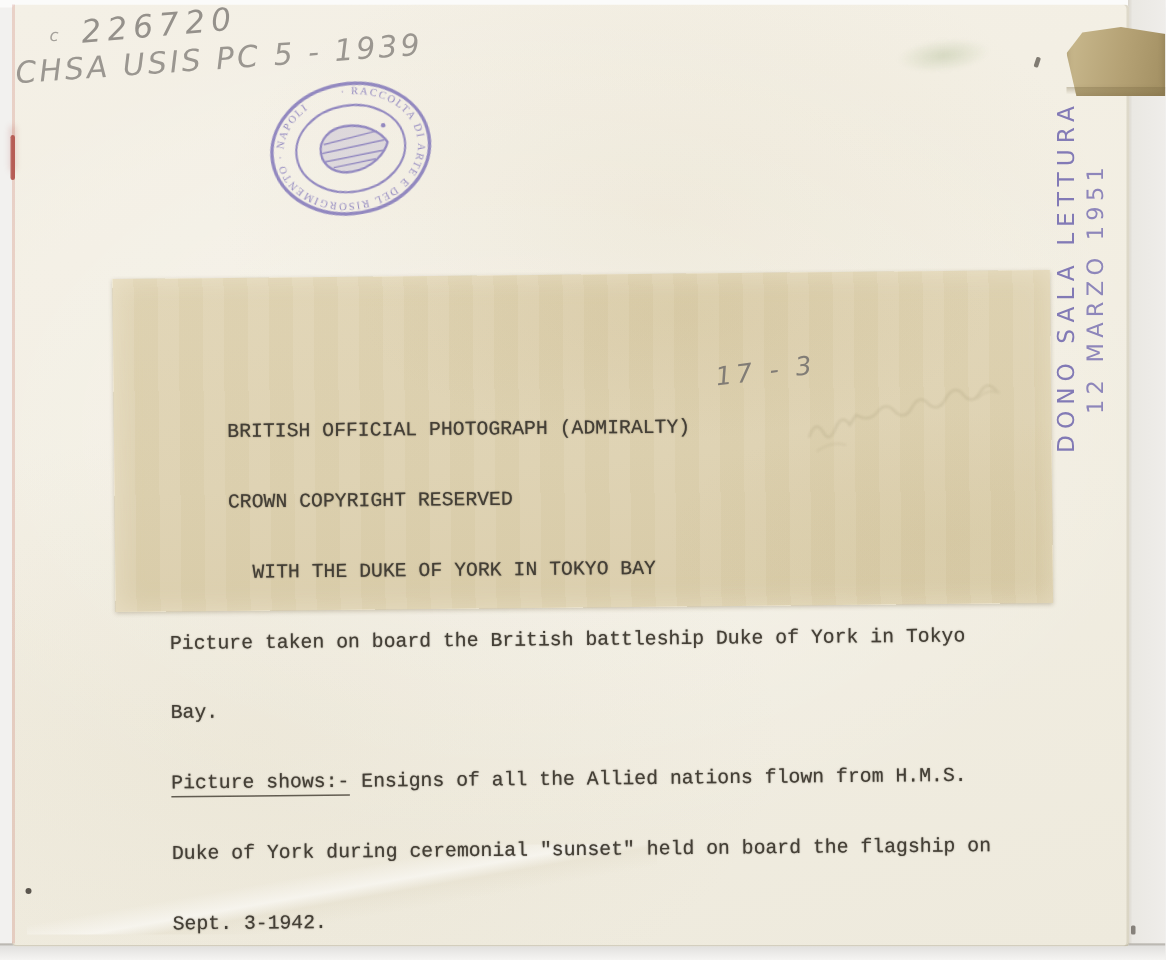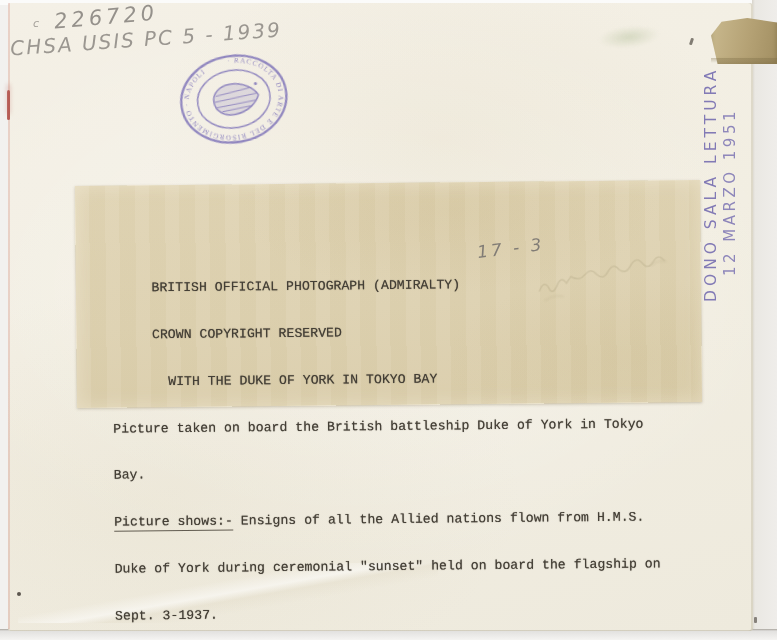--- a/index.html
+++ b/index.html
@@ -151,21 +151,21 @@
 
 <div class="label">
   <div class="typed">
     <div><span>     BRITISH OFFICIAL PHOTOGRAPH (ADMIRALTY)</span></div>
     <div><span>     CROWN COPYRIGHT RESERVED</span></div>
     <div><span>       WITH THE DUKE OF YORK IN TOKYO BAY</span></div>
     <div><span>Picture taken on board the British battleship Duke of York in Tokyo</span></div>
     <div><span>Bay.</span></div>
     <div><span class="u">Picture shows:-</span><span> Ensigns of all the Allied nations flown from H.M.S.</span></div>
     <div><span>Duke of York during ceremonial "sunset" held on board the flagship on</span></div>
-    <div><span>Sept. 3-1937.</span></div>
+    <div><span>Sept. 3-1942.</span></div>
     
   </div>
 </div>
 
 <div class="pencil note-17-3">17 - 3</div>
 
 <svg class="scribble" viewBox="0 0 170 56">
   <g fill="none" stroke="#a09673" stroke-width="1.6" opacity=".28" transform="rotate(-7 85 28)">
     <path d="M6,34 q6,-12 10,-2 q3,8 9,-3 q5,-8 9,0 l5,-6 q8,6 14,0 q7,-7 12,1 q6,7 12,-2 q6,-8 11,0 q6,6 12,-3 q7,-9 12,0 q5,7 11,-1 q6,-8 11,1" filter="blur(.6px)"></path>
     <path d="M10,44 q10,-6 20,-2 M120,22 q8,-6 16,-2" filter="blur(.8px)" opacity=".6"></path>

